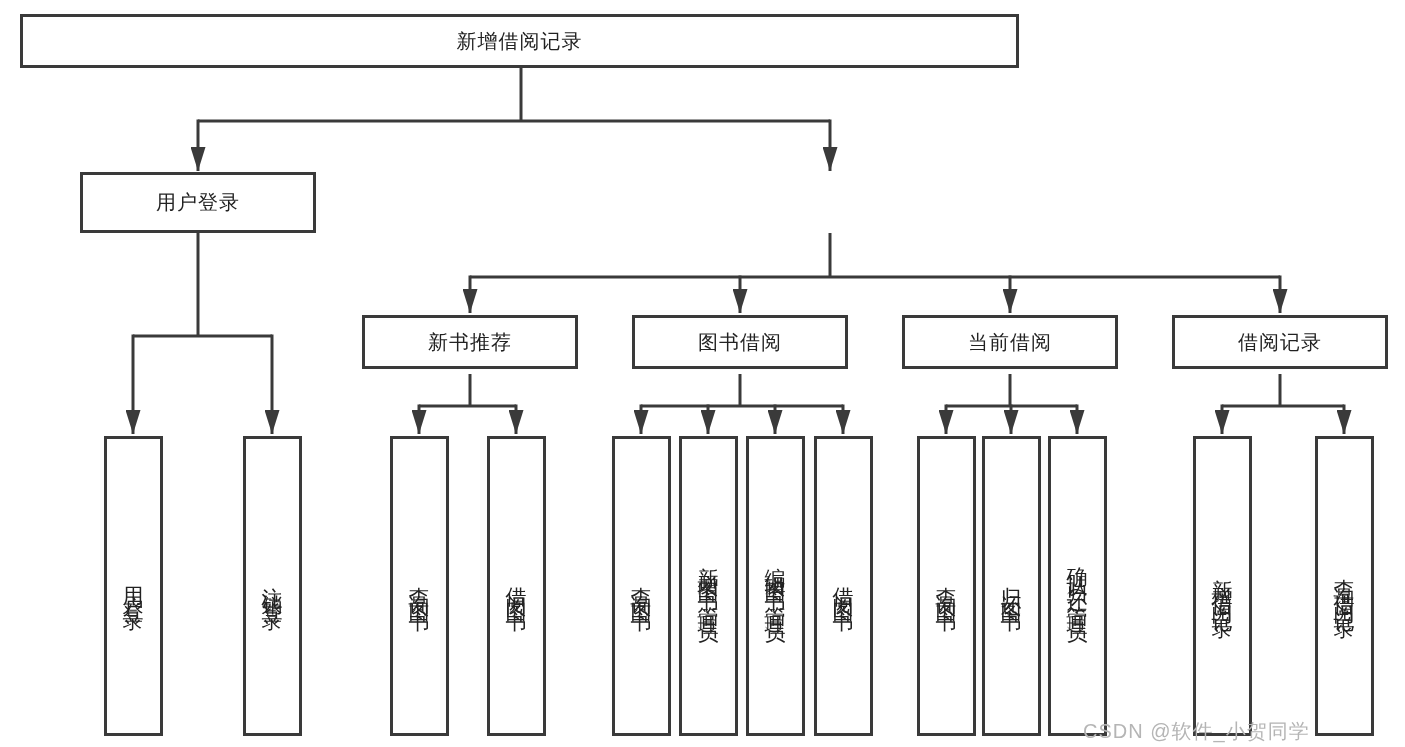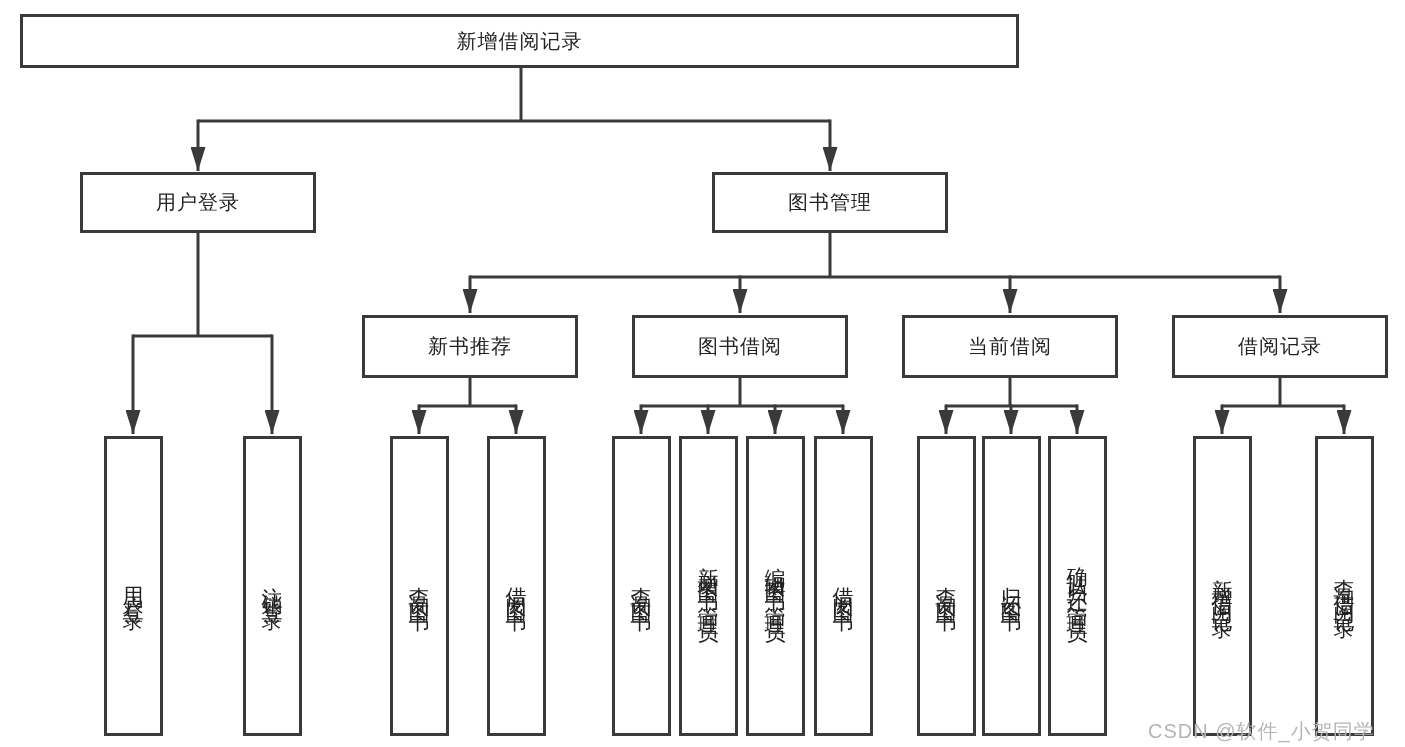--- a/index.html
+++ b/index.html
@@ -21,28 +21,28 @@
   .connectors .arrowhead{fill:var(--line);}
   .box{
     position:absolute;box-sizing:border-box;
     border:3px solid var(--line);background:var(--boxbg);
     display:flex;align-items:center;justify-content:center;
     color:var(--text);
   }
   .hlabel{font-size:20px;letter-spacing:1px;white-space:nowrap;}
   .root{left:20px;top:14px;width:999px;height:54px;}
   .lvl2{top:172px;width:236px;height:61px;}
-  .lvl3{top:315px;width:216px;height:63px;}
+  .lvl3{top:315px;width:216px;height:54px;}
   .leaf{top:436px;width:59px;height:300px;}
   .leaf .vlabel{
     writing-mode:vertical-rl;text-orientation:mixed;
     font-size:21px;letter-spacing:8px;line-height:1;
   }
   .watermark{
-    position:absolute;left:1148px;top:718px;z-index:5;
+    position:absolute;left:1083px;top:718px;z-index:5;
     font-size:20px;color:var(--wm);letter-spacing:1px;white-space:nowrap;
   }
 </style>
 </head>
 <body>
 
 <div class="stage">
 
   <svg class="connectors" viewBox="0 0 1405 747" xmlns="http://www.w3.org/2000/svg" aria-hidden="true">
     <defs>
@@ -99,23 +99,20 @@
     </g>
   </svg>
 
   <div class="box root">
     <span class="hlabel">新增借阅记录</span>
   </div>
 
   <div class="box lvl2" style="left:80px;">
     <span class="hlabel">用户登录</span>
   </div>
-  <div class="box lvl2" style="left:712px;">
-    <span class="hlabel">图书管理</span>
-  </div>
 
   <div class="box lvl3" style="left:362px;">
     <span class="hlabel">新书推荐</span>
   </div>
   <div class="box lvl3" style="left:902px;">
     <span class="hlabel">当前借阅</span>
   </div>
   <div class="box lvl3" style="left:632px;">
     <span class="hlabel">图书借阅</span>
   </div>

